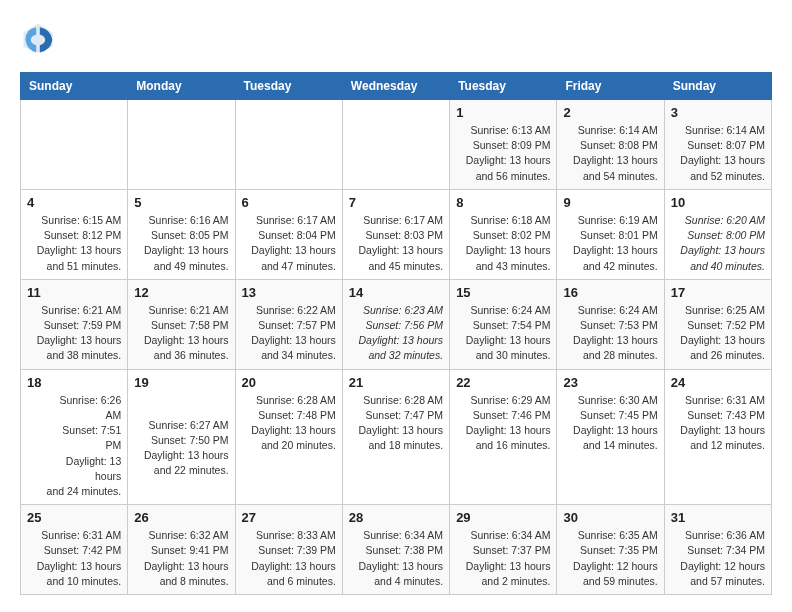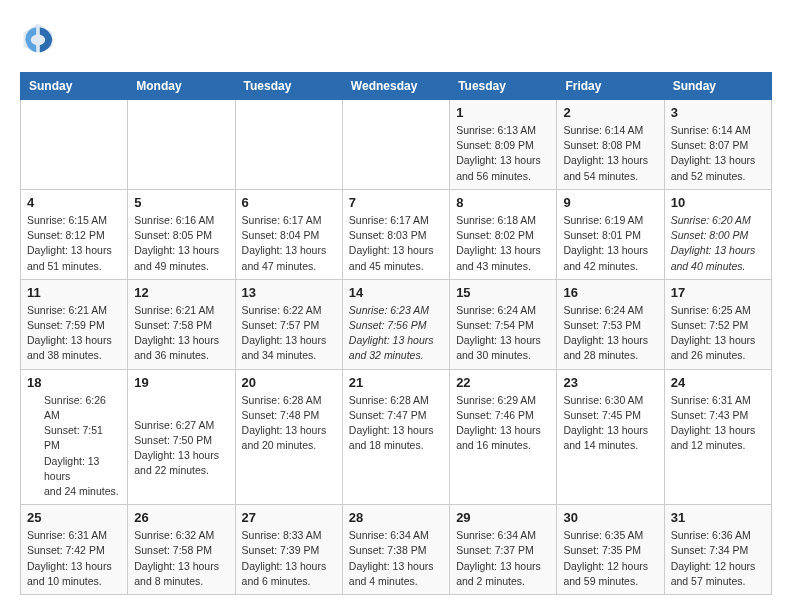--- a/index.html
+++ b/index.html
@@ -73,20 +73,21 @@
     .day-number {
       font-weight: bold;
       font-size: 13px;
       color: #222;
       margin-bottom: 3px;
     }
     .day-info {
       font-size: 10.5px;
       color: #333;
       line-height: 1.45;
+      text-align: right;
     }
     .empty-cell {
       background: #fff !important;
     }
   </style>
 </head>
 <body>
 
 <div class="header">
   <div class="logo">
@@ -303,21 +304,21 @@
         <td>
           <div class="day-number">25</div>
           <div class="day-info" style="white-space: pre-line;">Sunrise: 6:31 AM
 Sunset: 7:42 PM
 Daylight: 13 hours
 and 10 minutes.</div>
         </td>
         <td>
           <div class="day-number">26</div>
           <div class="day-info" style="white-space: pre-line;">Sunrise: 6:32 AM
-Sunset: 7:58 PM
+Sunset: 9:41 PM
 Daylight: 13 hours
 and 8 minutes.</div>
         </td>
         <td>
           <div class="day-number">27</div>
           <div class="day-info" style="white-space: pre-line;">Sunrise: 8:33 AM
 Sunset: 7:39 PM
 Daylight: 13 hours
 and 6 minutes.</div>
         </td>

